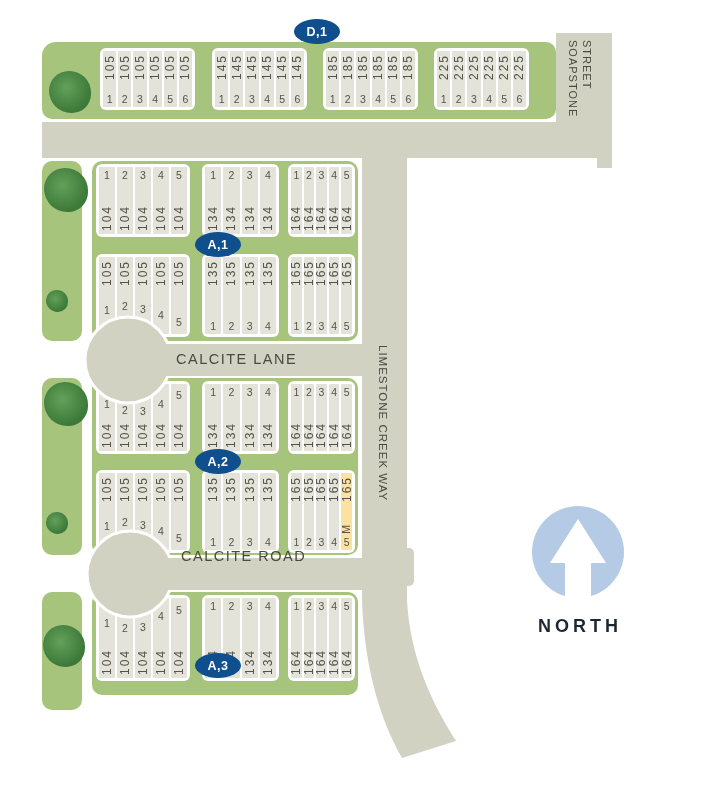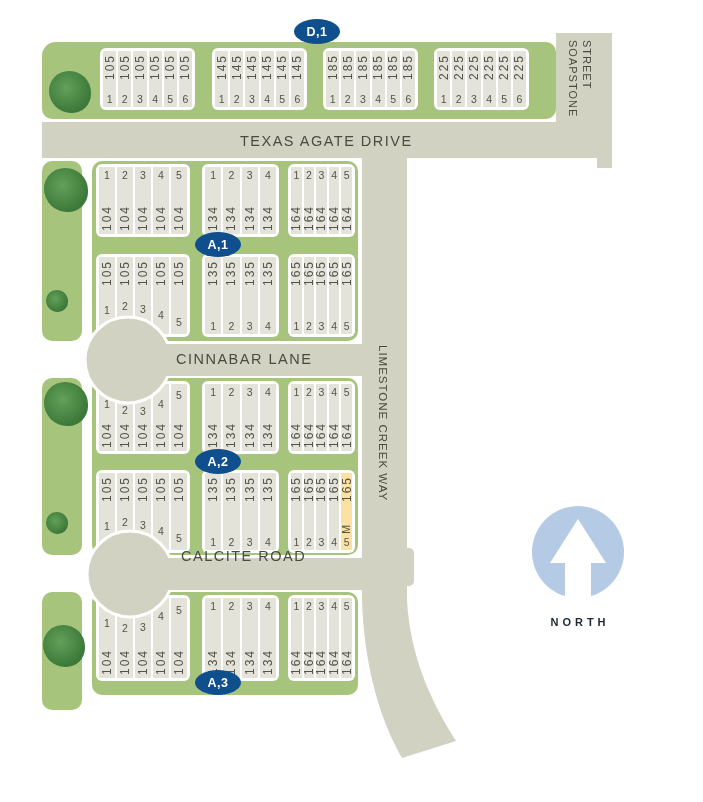--- a/index.html
+++ b/index.html
@@ -26,21 +26,21 @@
   .street-label{position:absolute;color:var(--street-text);font-size:14.5px;letter-spacing:1.5px;
                 z-index:6;white-space:nowrap;}
   .street-label.v{writing-mode:vertical-lr;font-size:11.5px;letter-spacing:1px;}
   .two-col{position:absolute;display:flex;gap:2px;z-index:6;}
   .two-col div{writing-mode:vertical-lr;color:var(--street-text);font-size:11px;letter-spacing:1px;}
 
   .tree{position:absolute;z-index:3;border-radius:48% 52% 46% 54%;
         background:radial-gradient(circle at 42% 40%, #63a05a, #3f7c3b 65%, #2f6b34);}
 
   .north{position:absolute;left:528px;top:506px;width:100px;text-align:center;z-index:4;}
-  .north-text{margin-top:3px;font-size:11px;font-weight:bold;letter-spacing:4px;
+  .north-text{margin-top:3px;font-size:18px;font-weight:bold;letter-spacing:4px;
               color:#1c2733;padding-left:4px;line-height:1;}
 
   :root{--green:#a7c47d;--road:#d2d2c3;--lot-fill:#e3e3da;--lot-text:#54524a;
         --street-text:#4b4940;--badge-blue:#0f4f8d;--model-yellow:#fbe2a2;}
 </style>
 </head>
 <body>
 
 <div id="plan">
 
@@ -51,22 +51,21 @@
       <rect x="597" y="156" width="15" height="12"></rect>
       <path d="M362 158 H407 V600 C410 655 430 700 456 741 L402 758 C377 714 364 660 362 600 Z"></path>
       <rect x="403" y="548" width="11" height="38" rx="5"></rect>
       <circle cx="128" cy="360" r="43" stroke="#fff" stroke-width="3"></circle>
       <rect x="128" y="344" width="279" height="32"></rect>
       <circle cx="130" cy="574" r="43" stroke="#fff" stroke-width="3"></circle>
       <rect x="130" y="558" width="277" height="32"></rect>
     </g>
   </svg>
 
-  <div class="street-label" style="left:240px;top:133px">TEXAS AGATE DRIVE</div>
-  <div class="street-label" style="left:176px;top:351px">CINNABAR LANE</div>
+  <div class="street-label" style="left:176px;top:351px">CALCITE LANE</div>
   <div class="street-label" style="left:181px;top:548px">CALCITE ROAD</div>
   <div class="street-label v" style="left:377px;top:345px">LIMESTONE CREEK WAY</div>
   <div class="two-col" style="left:567px;top:40px">
     <div>SOAPSTONE</div>
     <div>STREET</div>
   </div>
 
   <div class="north">
     <svg width="100" height="104">
       <circle cx="50" cy="46" r="46" fill="#b5cbe5"></circle>
@@ -499,14 +498,14 @@
       </div>
       <div class="lot">
         <span class="lot-num">4</span>
         <span class="lot-sqft">164</span>
       </div>
       <div class="lot">
         <span class="lot-num">5</span>
         <span class="lot-sqft">164</span>
       </div>
     </div>
-    <div class="badge" style="left: 195px; top: 670px; width: 46px; height: 25px; position: absolute;">A,3</div>
+    <div class="badge" style="left: 195px; top: 653px; width: 46px; height: 25px; position: absolute;">A,3</div>
   </div>
 
 </body></html>

